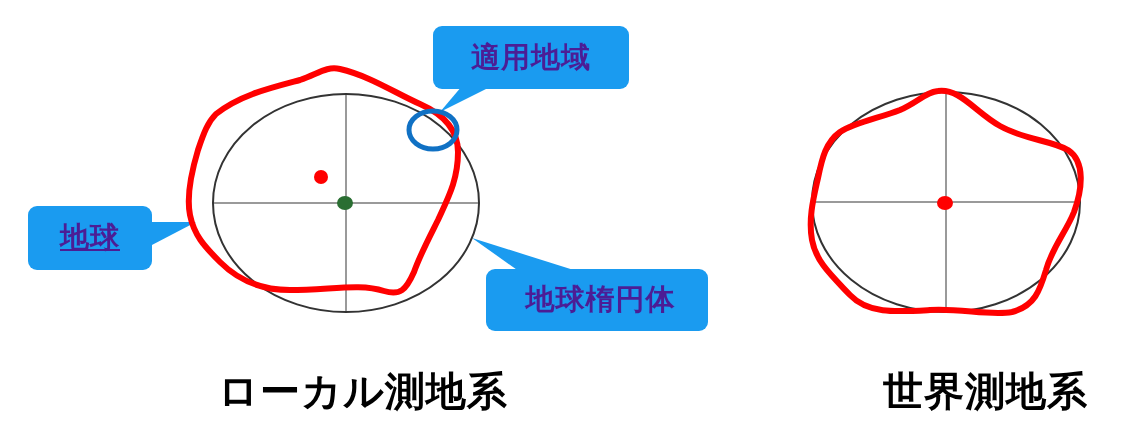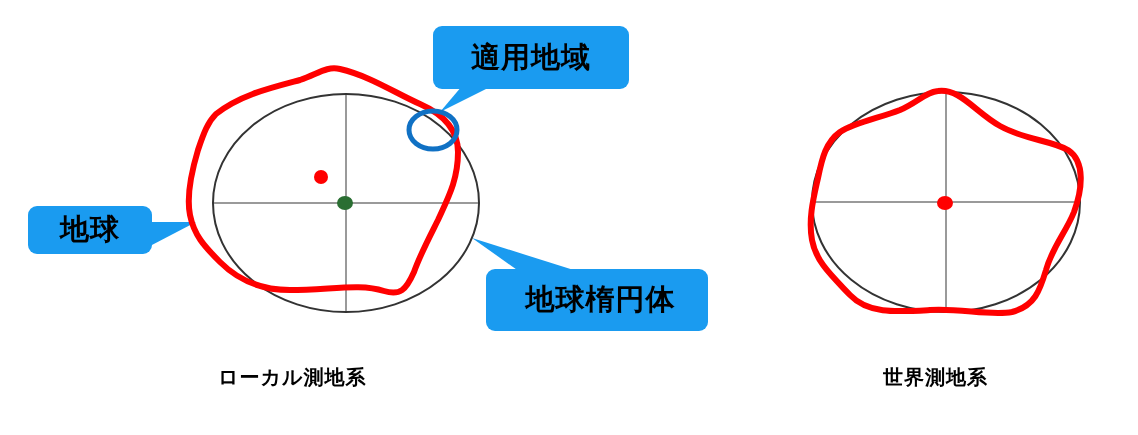--- a/index.html
+++ b/index.html
@@ -17,54 +17,55 @@
     .diagram-svg {
       position: absolute;
       left: 0;
       top: 0;
       width: 1138px;
       height: 435px;
     }
     .callout {
       position: absolute;
       background: #1a9bf0;
-      color: #000000;
+      color: #4c1d95;
       border-radius: 9px;
       font-weight: bold;
       font-size: 29px;
       display: flex;
       align-items: center;
       justify-content: center;
       letter-spacing: 1px;
       box-sizing: border-box;
     }
     .callout-apply {
       left: 433px;
       top: 26px;
       width: 196px;
       height: 63px;
     }
     .callout-earth {
       left: 28px;
       top: 206px;
       width: 124px;
-      height: 48px;
+      height: 64px;
+      text-decoration: underline;
     }
     .callout-ellipsoid {
       left: 486px;
       top: 269px;
       width: 222px;
       height: 62px;
       padding-left: 7px;
     }
     .caption {
       position: absolute;
       color: #000000;
       font-weight: bold;
-      font-size: 20px;
+      font-size: 40px;
       white-space: nowrap;
       letter-spacing: 1px;
     }
     .caption-local {
       left: 218px;
       top: 364px;
     }
     .caption-world {
       left: 855px;
       top: 364px;

